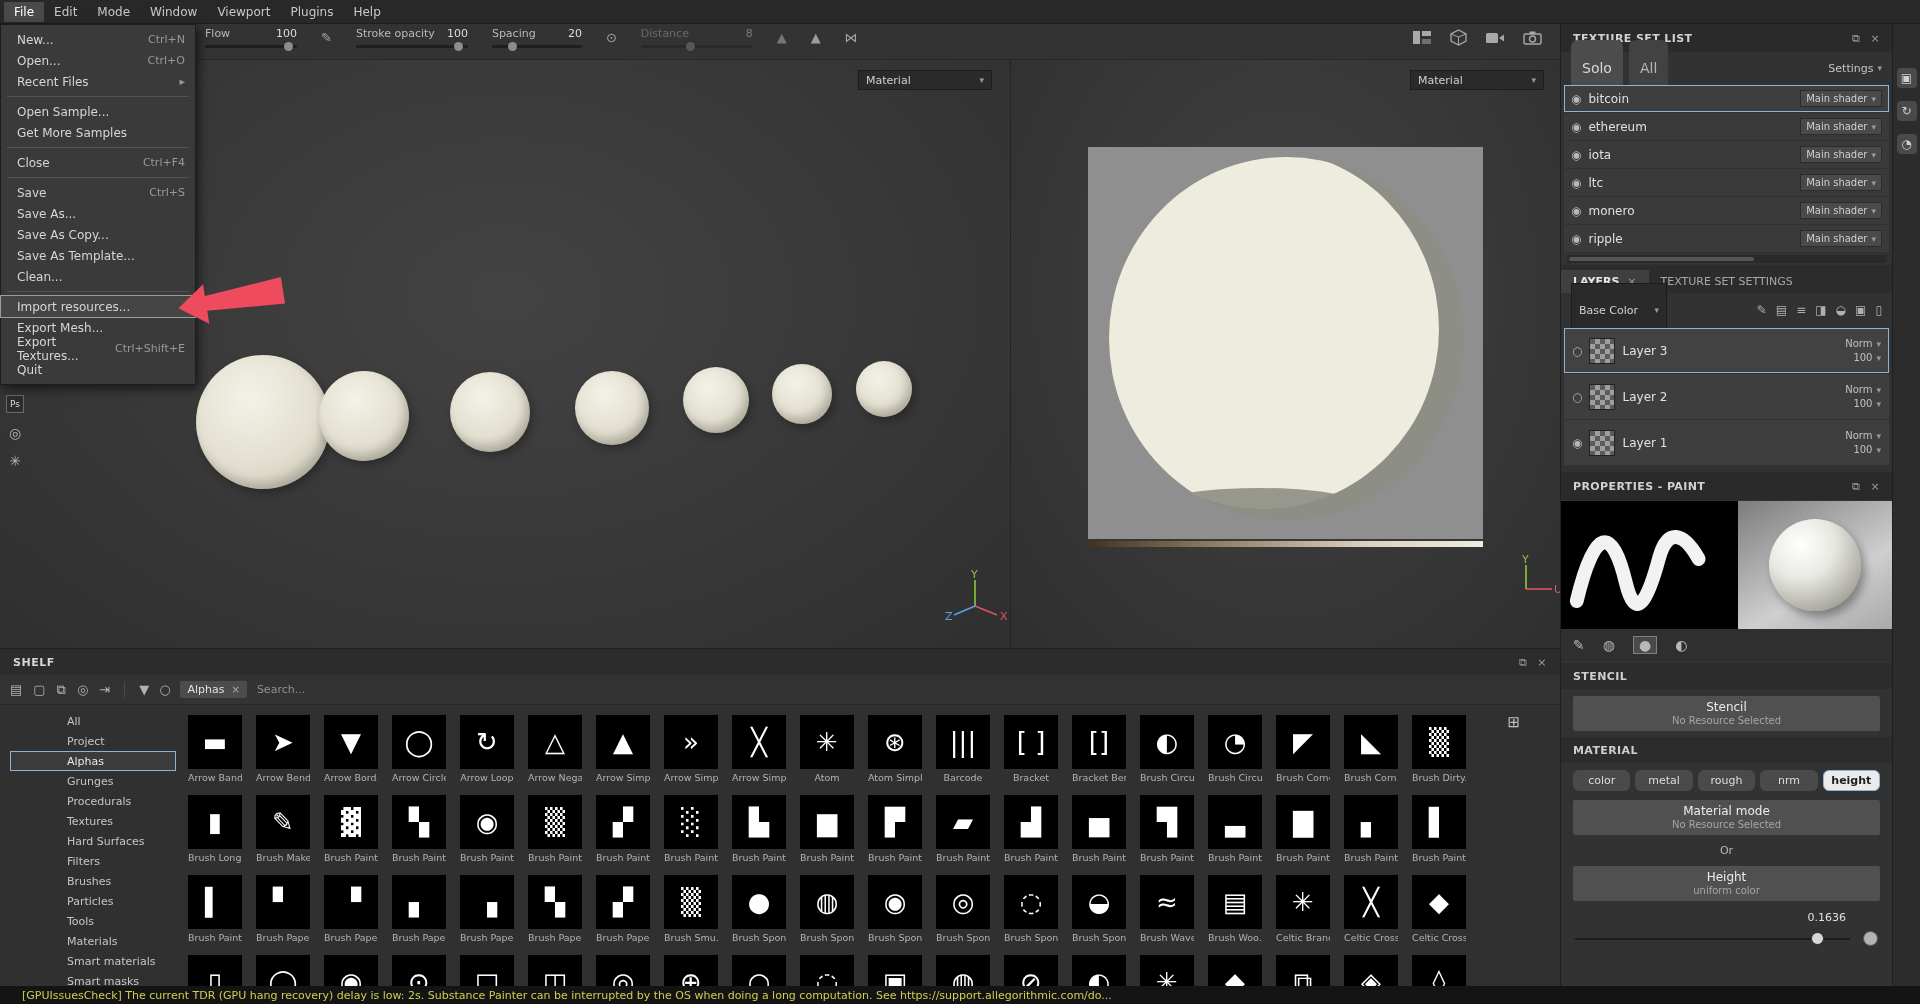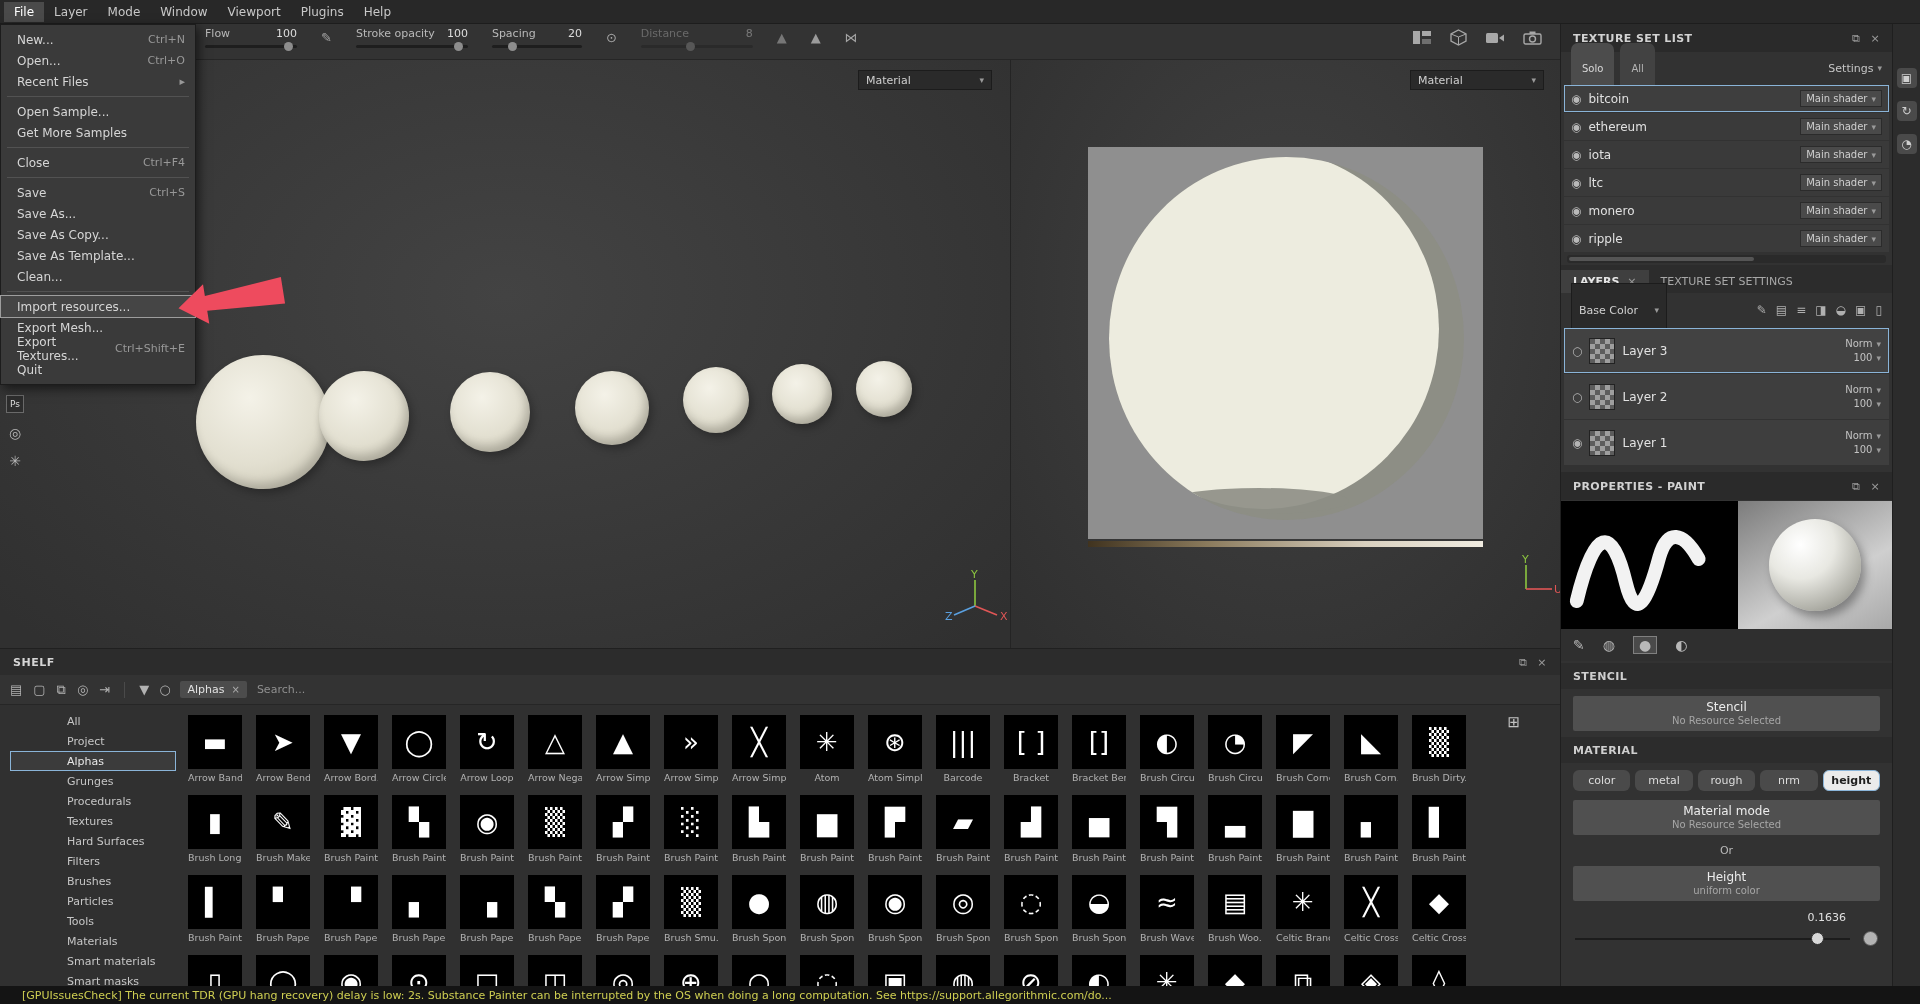--- a/index.html
+++ b/index.html
@@ -49,21 +49,21 @@
   .tex-coin::before{content:"";position:absolute;left:-22px;top:-8px;width:352px;height:360px;border-radius:50%;background:#edecdf}
   .tex-coin::after{content:"";position:absolute;left:60px;bottom:6px;width:180px;height:26px;border-radius:50%;background:#8d8e85;opacity:.9}
   .tex-bar{position:absolute;left:77px;top:481px;width:395px;height:6px;background:linear-gradient(90deg,#40331f,#8a7a5c 30%,#d9d0bf 70%,#f0ece1)}
   .gizmo{position:absolute}
 
   
   .right-panel{position:absolute;left:1560px;top:24px;width:332px;height:962px;background:#323232;border-left:1px solid #1f1f1f;display:flex;flex-direction:column;z-index:10}
   .sec-hd{height:28px;min-height:28px;background:#2a2a2a;display:flex;align-items:center;padding:0 12px;font-size:11px;font-weight:bold;letter-spacing:.4px;color:#d2d2d2}
   .hd-icons{margin-left:auto;display:flex;gap:10px;color:#9c9c9c;font-size:11px;font-weight:normal}
   .tsl-controls{height:32px;min-height:32px;display:flex;align-items:center;gap:6px;padding:0 10px}
-  .pill{background:#4c4c4c;color:#d8d8d8;font-size:10px;padding:20px 11px;border-radius:7px}
+  .pill{background:#4c4c4c;color:#d8d8d8;font-size:14px;padding:20px 11px;border-radius:7px}
   .pill.off{background:#424242;color:#b5b5b5}
   .settings-btn{margin-left:auto;display:flex;align-items:center;font-size:11px;color:#c5c5c5}
   .tsl-row{height:27px;margin:1px 3px;background:#3a3a3a;display:flex;align-items:center;gap:7px;padding:0 6px;border:1px solid transparent}
   .tsl-row.sel{border-color:#8ab4d8;background:#3e3e3e}
   .tsl-vis{color:#b9b9b9;font-size:12px}
   .tsl-name{color:#e0e0e0;font-size:12px}
   .tsl-shader{margin-left:auto;background:#4a4a4a;border:1px solid #2b2b2b;font-size:10px;color:#cfcfcf;padding:2px 5px;display:flex;align-items:center}
   .tsl-scroll{height:8px;min-height:8px;margin:2px 6px;background:#2a2a2a;border-radius:3px;position:relative}
   .tsl-scroll div{position:absolute;left:2px;top:2px;height:4px;width:58%;background:#555;border-radius:2px}
   .tabs-row{height:28px;min-height:28px;background:#2c2c2c;display:flex;align-items:flex-end}
@@ -127,21 +127,21 @@
   .grid-toggle{position:absolute;right:40px;top:8px;color:#c2c2c2;font-size:15px}
 
   
   .statusbar{position:absolute;left:0;top:986px;width:1920px;height:18px;background:#141414;display:flex;align-items:center;padding:0 22px;font-size:11px;color:#cfcf52;white-space:nowrap;z-index:90}
 </style>
 </head>
 <body>
 
 <div class="menubar">
     <div class="menu-item active">File</div>
-    <div class="menu-item">Layer</div>
+    <div class="menu-item">Edit</div>
     <div class="menu-item">Mode</div>
     <div class="menu-item">Window</div>
     <div class="menu-item">Viewport</div>
     <div class="menu-item">Plugins</div>
     <div class="menu-item">Help</div>
   </div>
 
 <div class="toolbar">
   <div class="tb-group" style="width:92px">
     <div class="tb-top">

